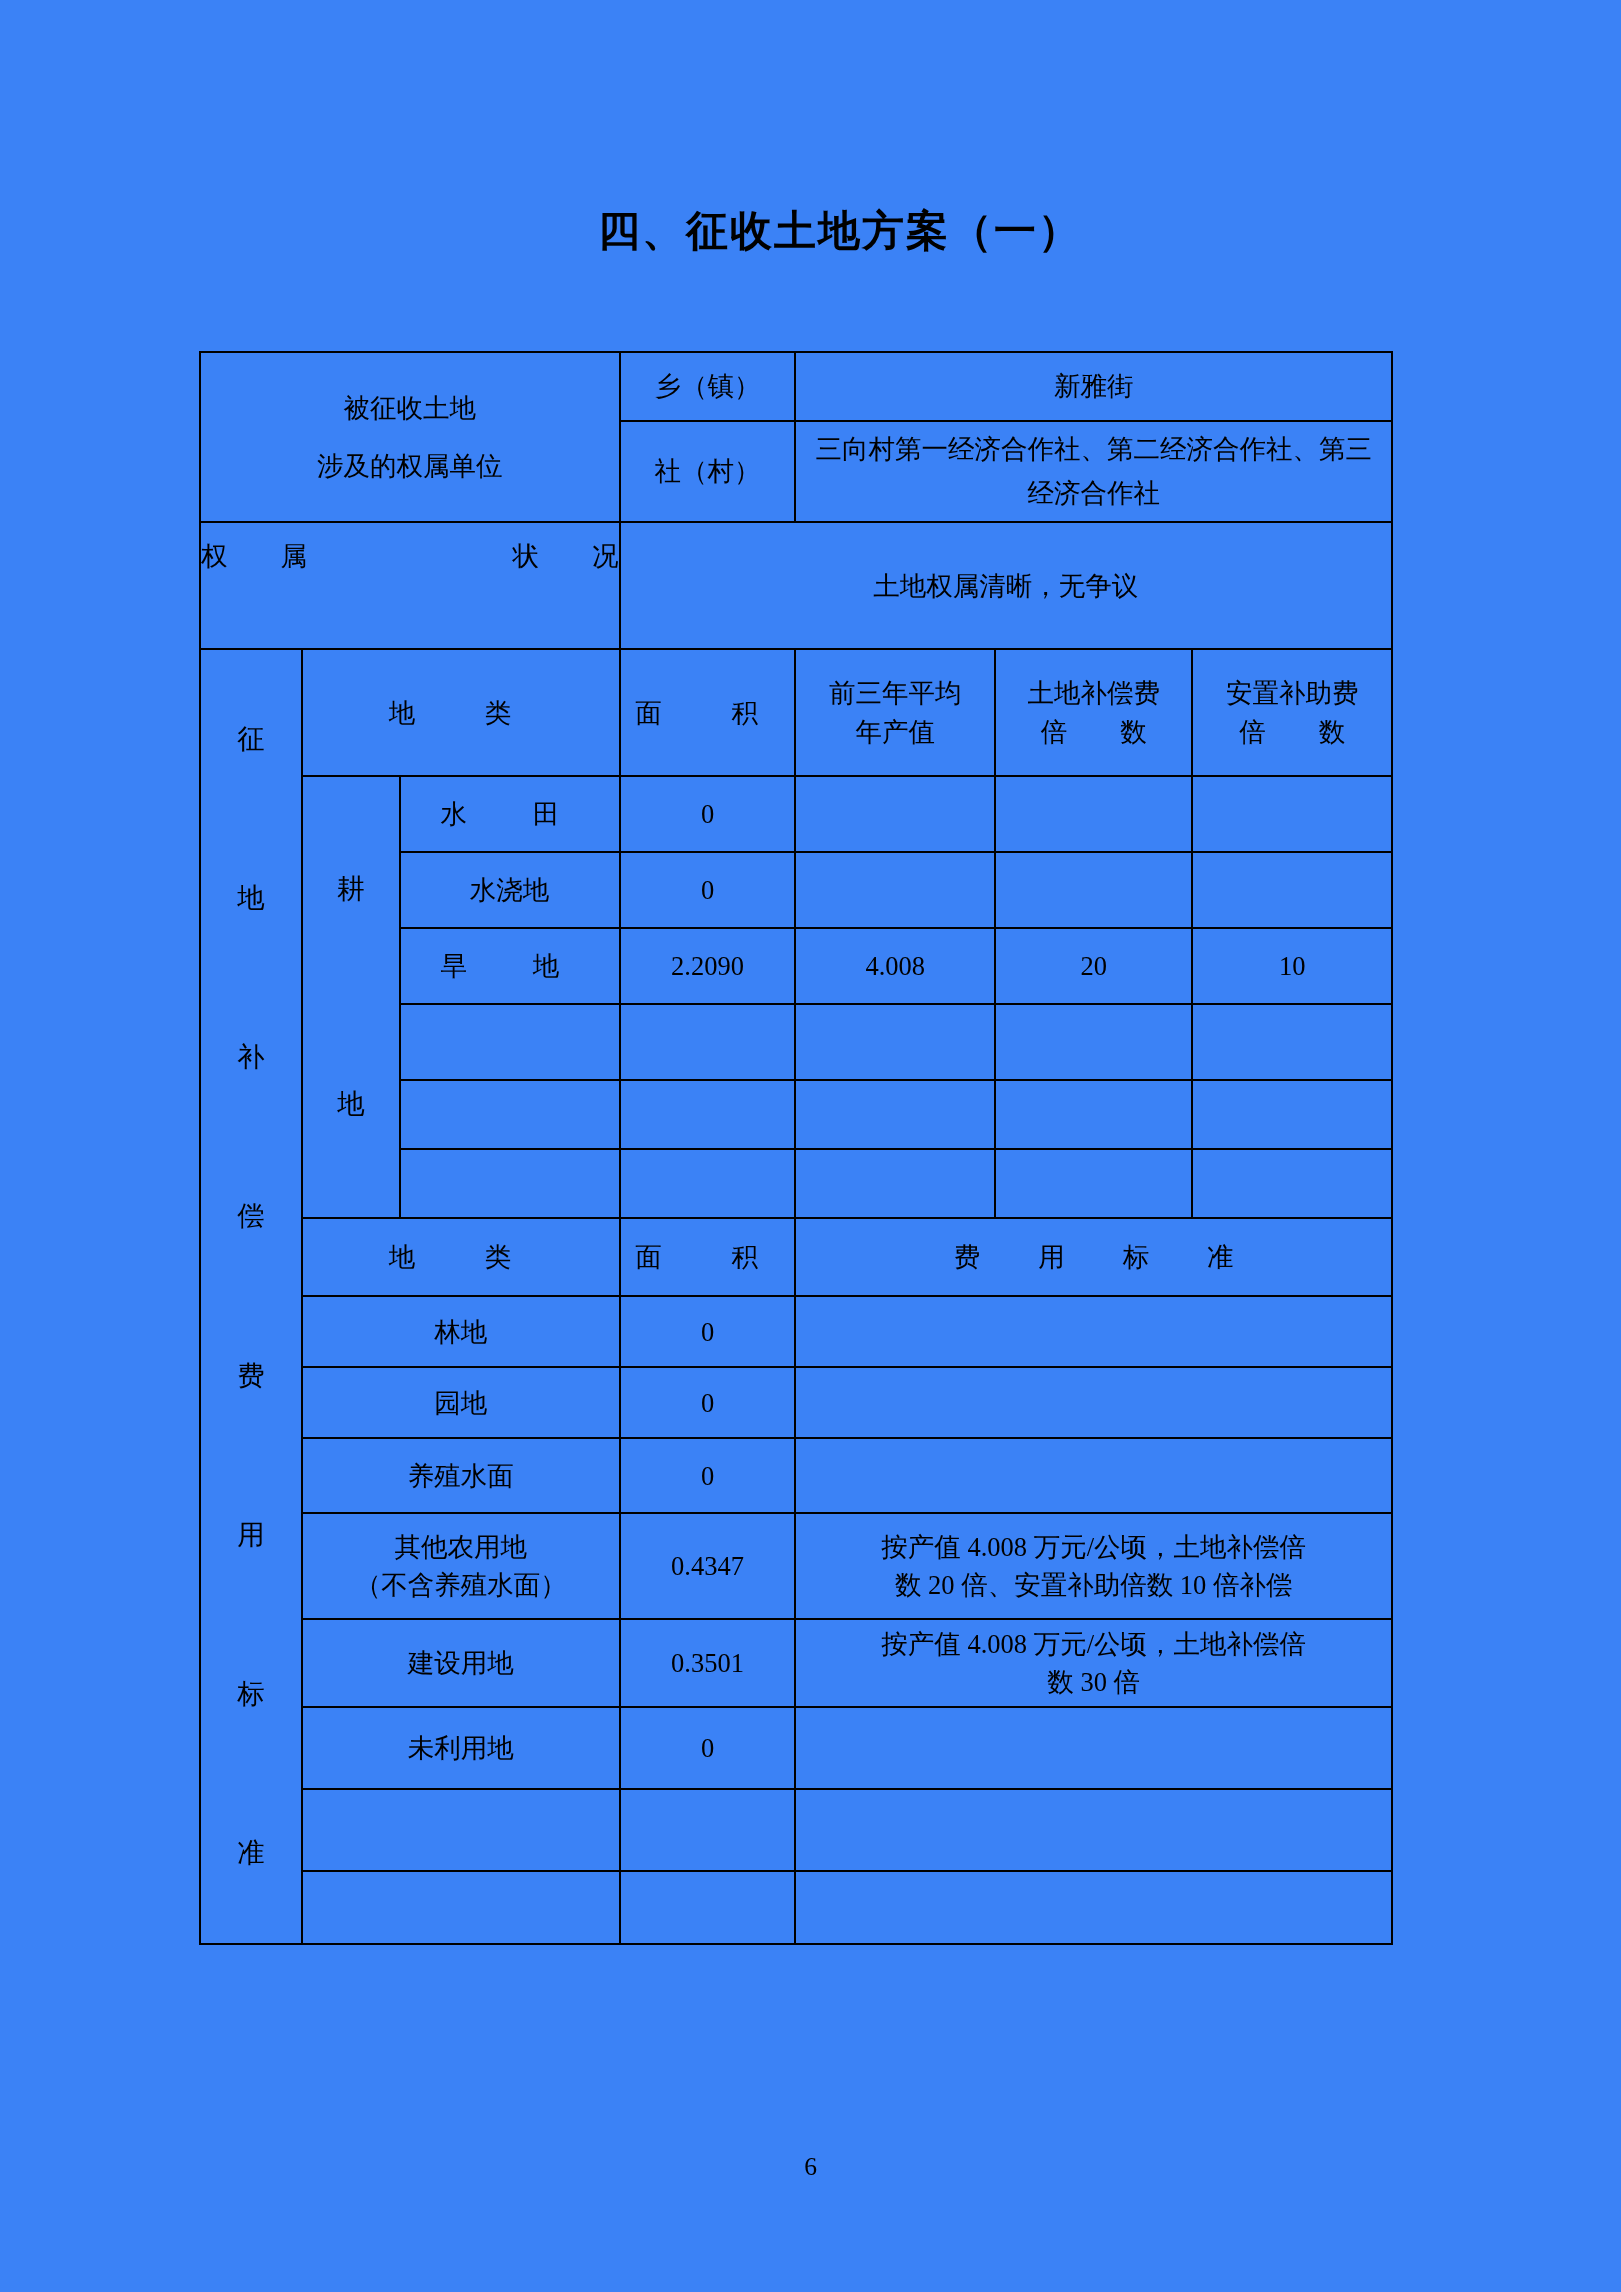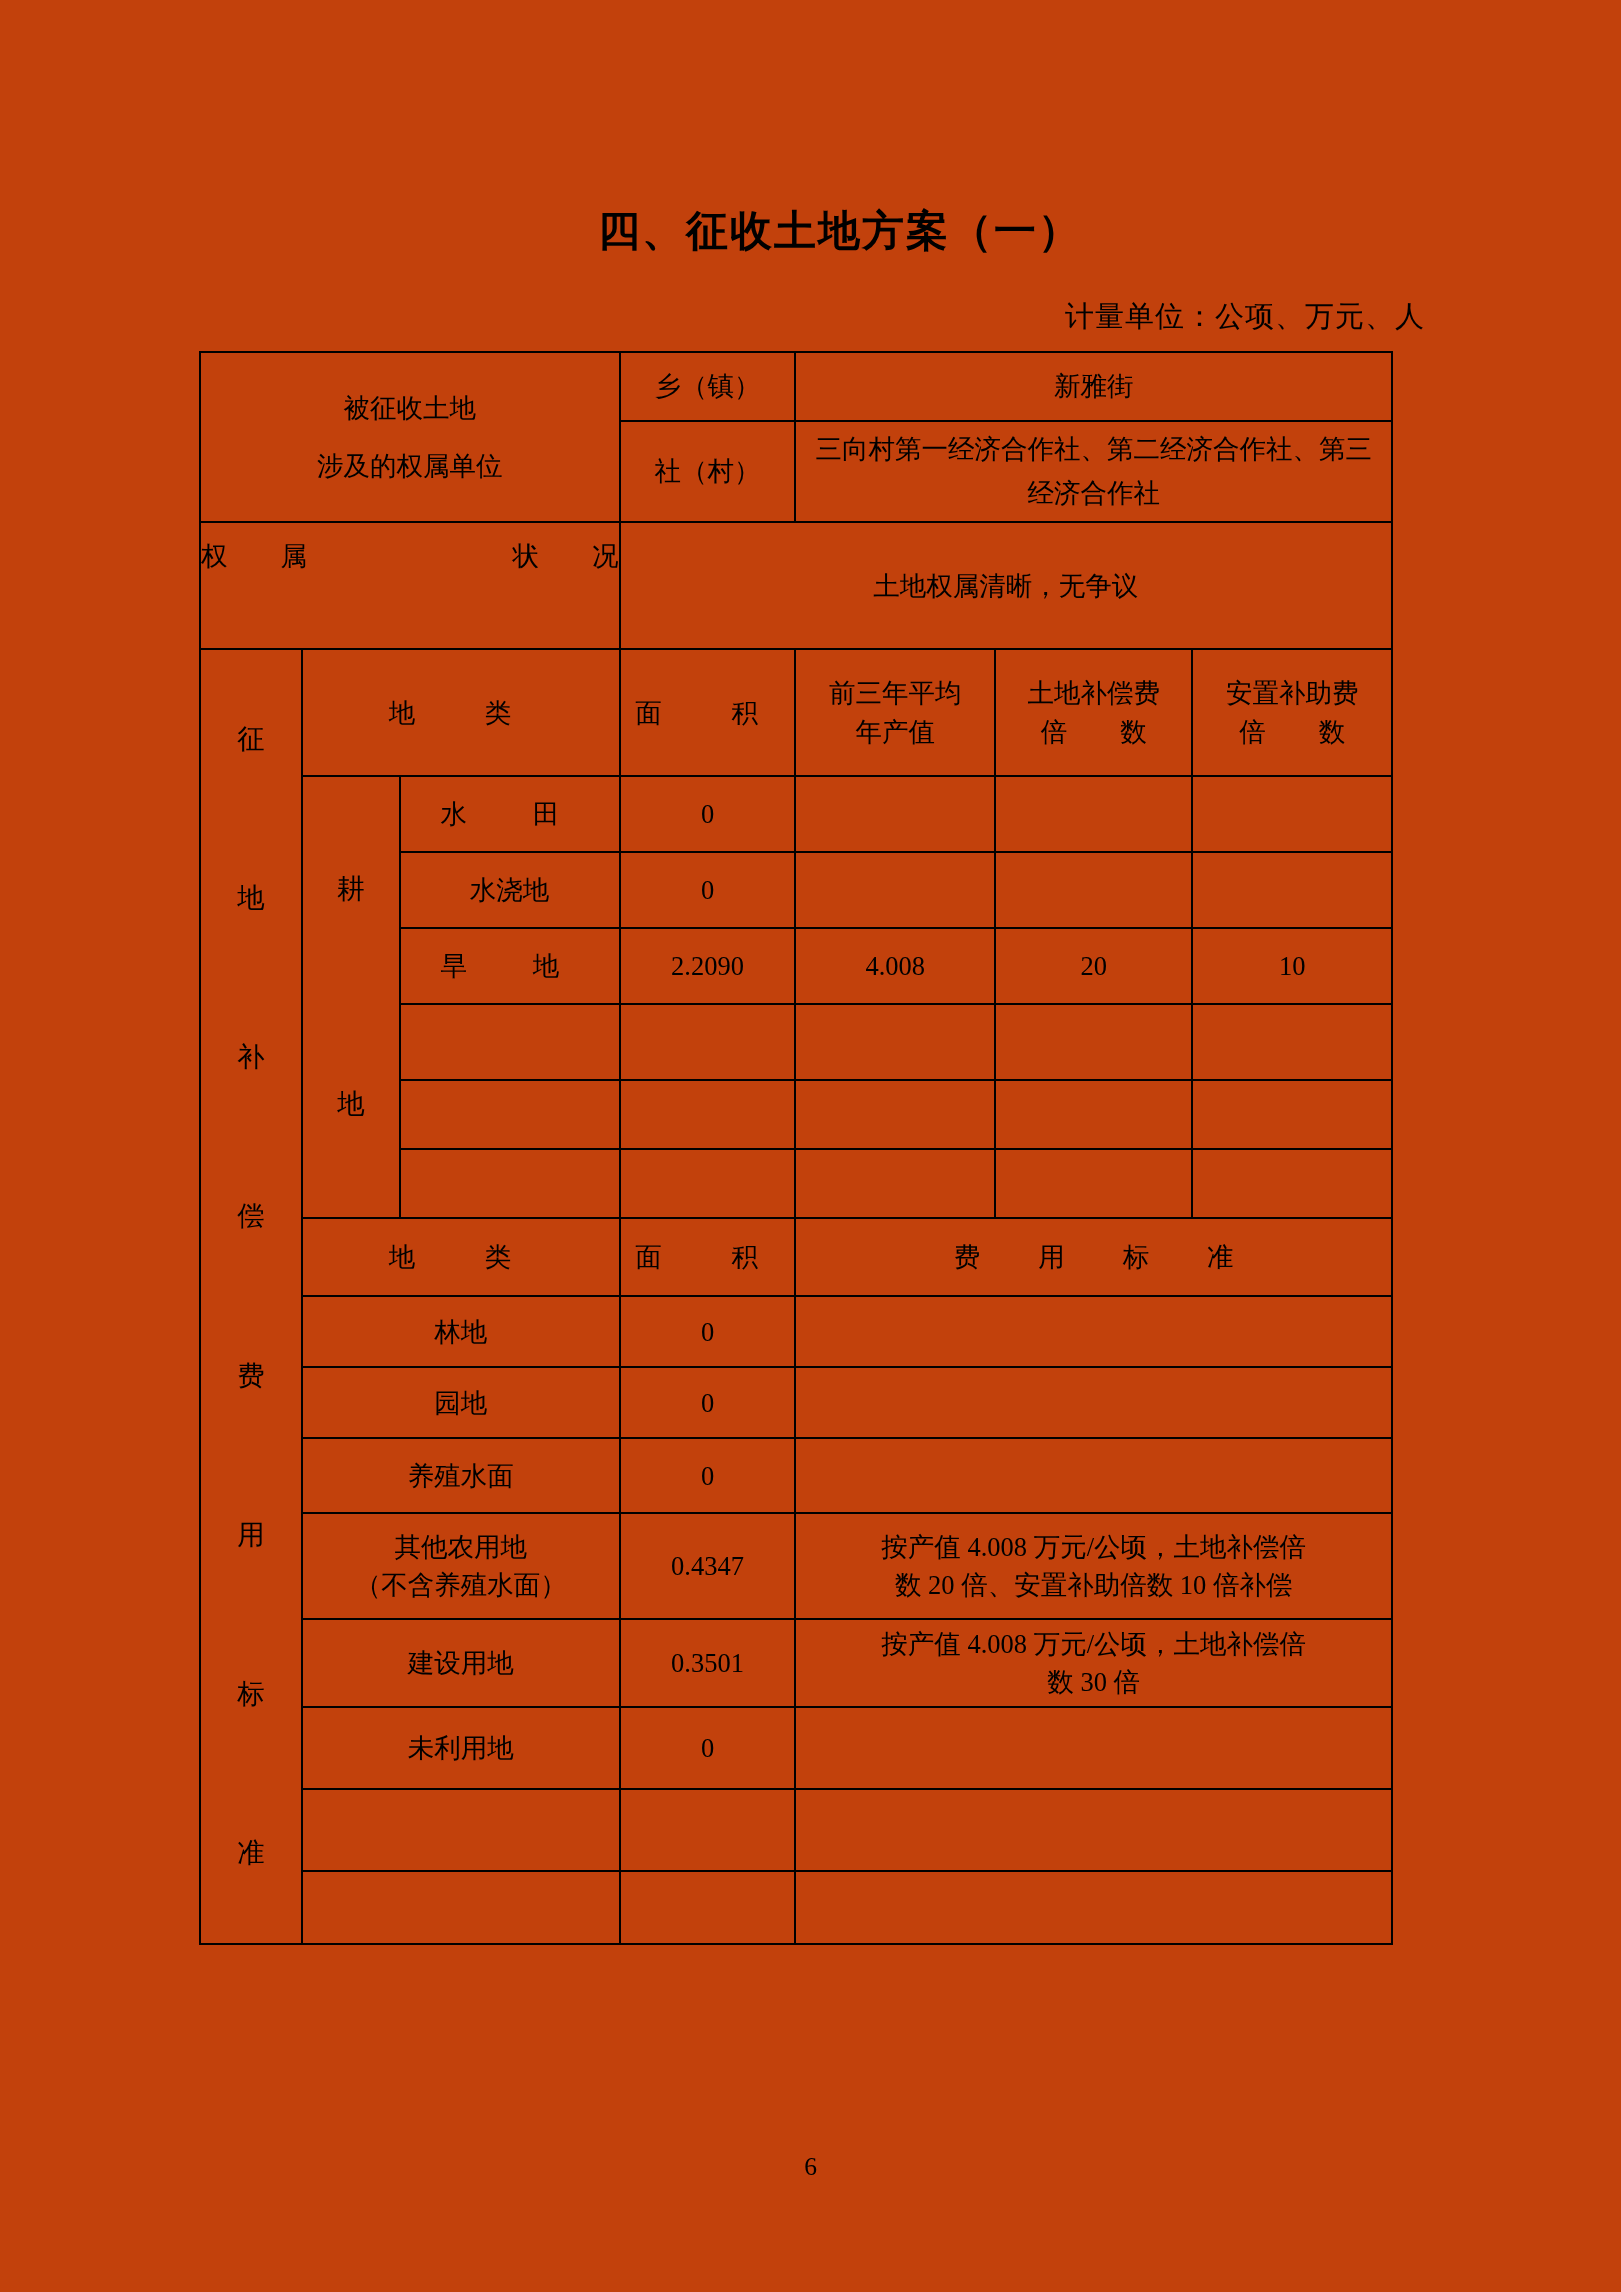--- a/index.html
+++ b/index.html
@@ -11,21 +11,21 @@
     width: 1621px;
     height: 2293px;
     position: relative;
     font-family: "Liberation Serif", "DejaVu Serif", serif;
     color: #000000;
     overflow: hidden;
   }
   .page {
     position: absolute;
     inset: 0;
-    background: #c2410c;
+    background: #3b82f6;
   }
 
   
   .doc-title {
     position: absolute;
     top: 203px;
     left: 0;
     width: 1621px;
     text-align: center;
     font-size: 42px;
@@ -119,21 +119,20 @@
     font-size: 25.5px;
   }
 </style>
 </head>
 <body>
 
 <div class="page">
 
   <div class="doc-title">四、征收土地方案（一）</div>
 
-  <div class="unit-note">计量单位：公项、万元、人</div>
 
   <div class="tbl-wrap">
     <table class="main">
       <colgroup>
         <col style="width:90px">
         <col style="width:86px">
         <col style="width:194px">
         <col style="width:155px">
         <col style="width:176px">
         <col style="width:174px">

